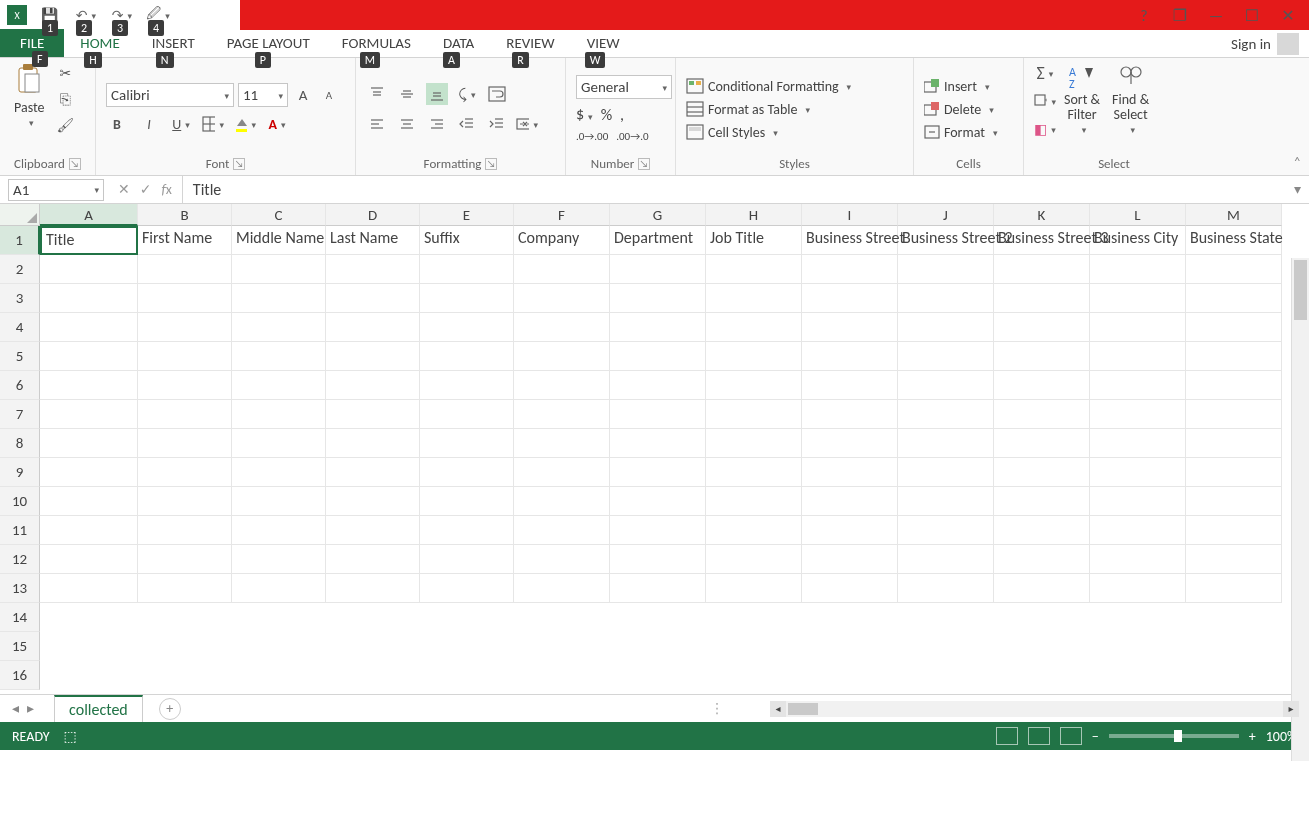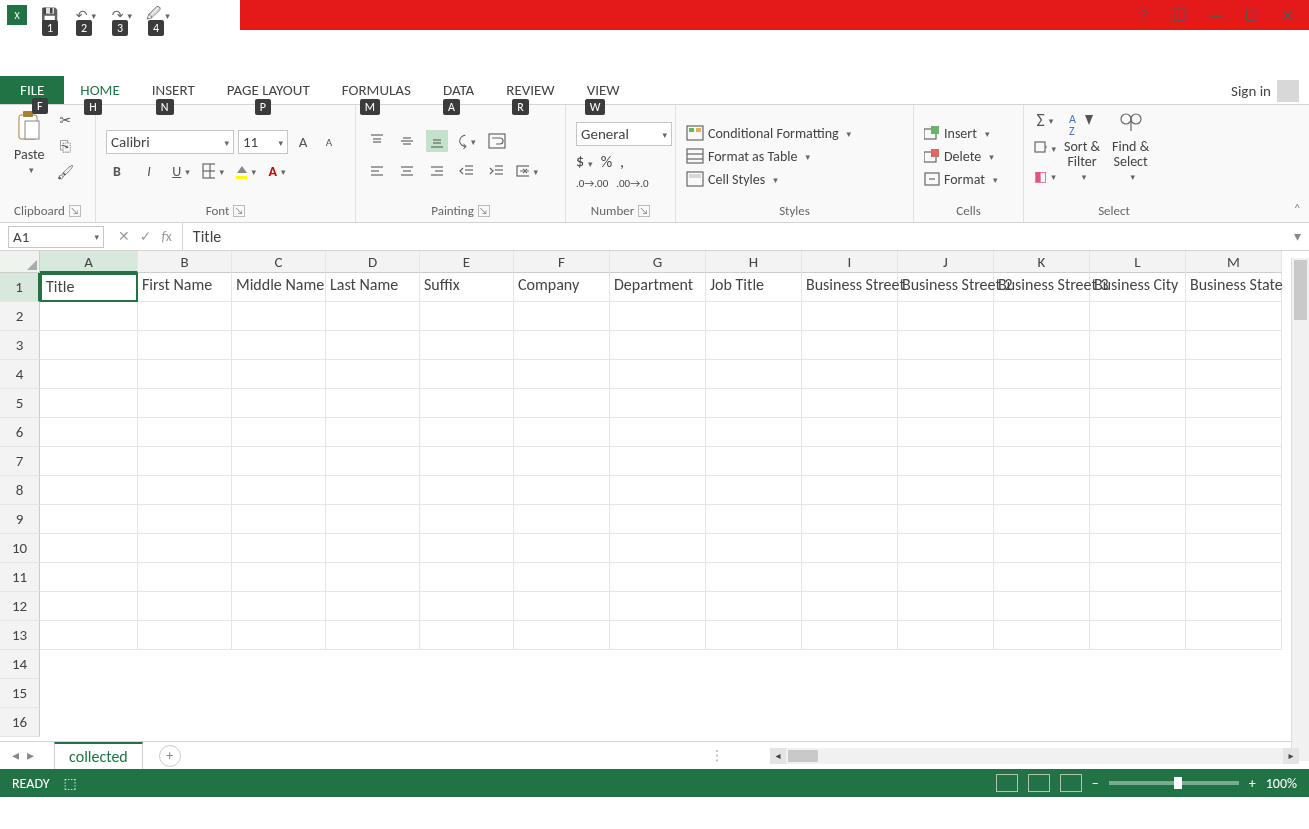--- a/index.html
+++ b/index.html
@@ -5,21 +5,21 @@
 * { box-sizing: border-box; margin: 0; padding: 0; font-family: "Segoe UI", Calibri, sans-serif; }
 body { width: 1309px; height: 829px; background: #fff; overflow: hidden; position: relative; font-size: 14px; color: #444; }
 .titlebar { height: 30px; background: #e41a1a; display: flex; align-items: center; position: relative; }
 .qat { position: absolute; left: 0; top: 0; height: 30px; background: #fff; width: 240px; display: flex; align-items: center; padding-left: 6px; gap: 8px; }
 .qat-icon { width: 22px; height: 22px; background: #217346; display: inline-flex; align-items: center; justify-content: center; color: #fff; font-size: 10px; border: 1px solid #fff; }
 .qat-btn { width: 28px; height: 22px; display: inline-flex; align-items: center; justify-content: center; color: #666; position: relative; }
 .qat-sep { color:#888; font-size:10px; }
 .kb-badge { position:absolute; background:#3b3b3b; color:#fff; font-size:12px; padding:1px 5px; border-radius:2px; line-height:14px; z-index:5; }
 .winctrl { position:absolute; right:0; top:0; height:30px; display:flex; align-items:center; gap:14px; padding-right:10px; }
 .winctrl span { font-size:16px; color:#555; width:22px; text-align:center; }
-.tabs { height:28px; display:flex; align-items:flex-end; background:#fff; border-bottom:1px solid #d4d4d4; padding-left:0; position:relative;margin-top:47px;}
+.tabs { height:28px; display:flex; align-items:flex-end; background:#fff; border-bottom:1px solid #d4d4d4; padding-left:0; position:relative;}
 .tab { padding:4px 16px 5px; font-size:15px; color:#444; cursor:pointer; position:relative;}
 .tab.file { background:#217346; color:#fff; font-weight:400; padding:5px 20px;}
 .tab.active { color:#217346; }
 .signin { position:absolute; right:10px; top:3px; font-size:15px; color:#444; display:flex; align-items:center; gap:6px;}
 .avatar { width:22px; height:22px; background:#d8d8d8; }
 .ribbon { height: 118px; display:flex; border-bottom:1px solid #d4d4d4; background:#f9f9f9; position:relative; }
 .group { border-right:1px solid #e1e1e1; padding:4px 10px 2px; display:flex; flex-direction:column; justify-content:space-between; position:relative;}
 .group-body { flex:1; display:flex; gap:6px; align-items:flex-start; }
 .group-label { text-align:center; font-size:13px; color:#666; padding-bottom:2px; display:flex; justify-content:center; align-items:center; gap:4px;}
 .dlg { font-size:10px; color:#888; border:1px solid #bbb; width:12px; height:12px; display:inline-flex; align-items:center; justify-content:center;}
@@ -253,21 +253,21 @@
         <span class="smallbtn">
             <svg width="18" height="16">
               <rect x="1" y="3" width="16" height="10" class="mline"></rect>
               <path d="M4 8 h3 M11 8 h3 M7 6 l2 2 l-2 2 M11 6 l-2 2 l2 2" class="mline"></path>
             </svg>
             <span class="caret">▾</span>
           </span>
       </div>
     </div>
     <div class="group-label">
-        <span>Painting</span>
+        <span>Formatting</span>
         <span class="dlg">↘</span>
       </div>
   </div>
 
   <div class="group" style="width:110px">
     <div class="group-body vstack" style="gap:6px;width:100%">
       <div class="combo" style="width:96px">
           <span>General</span>
           <span class="caret">▾</span>
         </div>

